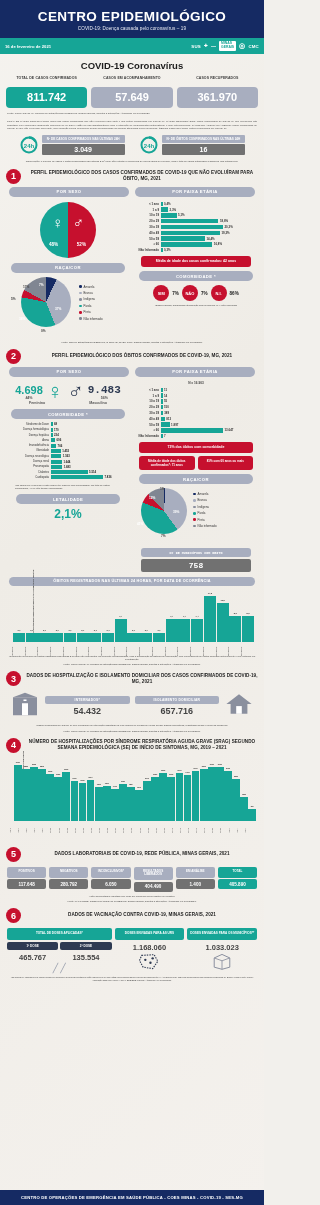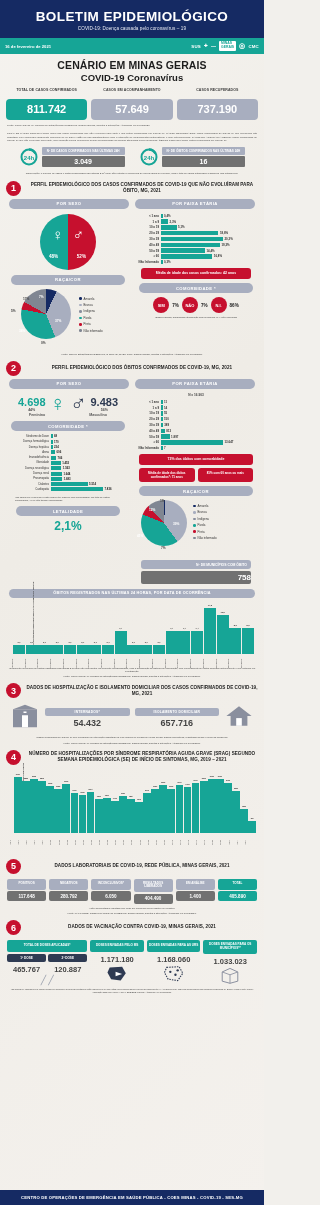--- a/index.html
+++ b/index.html
@@ -108,41 +108,41 @@
           justify-content:center; }
   .cpct { font-size:4.6px; font-weight:bold; color:#222; }
 
   .note { font-size:2.4px; color:#444; padding:3px 8px 0; line-height:1.4; }
   .src  { font-size:2.4px; color:#444; padding:2px 8px 0; text-align:center; }
 
   
   .sexnum { display:flex; align-items:center; justify-content:center; gap:4px;
             padding:3px 0 0; }
   .bign { font-size:11px; font-weight:bold; }
-  .tealT { color:#16a596; } .navyT { color:#2e3a52; }
+  .tealT { color:#16a596; } .navyT { color:#2e3a52;font-family:Liberation Mono, monospace; }
   .pctsm { font-size:3.6px; font-weight:bold; color:#555; }
   .icoF { font-size:22px; color:#16a596; line-height:.9; }
   .icoM { font-size:22px; color:#2e3a52; line-height:.9; }
 
   .nlabel { text-align:center; font-size:3.2px; font-weight:bold; color:#444;
             padding-top:2px; }
 
   .cbar { display:flex; align-items:center; margin-bottom:1.3px; }
   .cbar .cl { width:44px; text-align:right; font-size:2.7px; color:#333;
               padding-right:2px; flex-shrink:0; }
   .cbar .cb { height:4px; background:#16a596; }
   .cbar .cv { font-size:2.8px; font-weight:bold; color:#222; padding-left:1.5px; }
 
   .leth { background:#a8aebf; color:#fff; font-size:4.2px; font-weight:bold;
           text-align:center; padding:2.5px 0; border-radius:6px; margin:4px 9px 0;
           letter-spacing:.4px;}
   .lethv { text-align:center; font-size:12px; font-weight:bold; color:#16a596;
            padding:3px 0 0;}
 
-  .munibox { text-align:right; }
+  .munibox { text-align:center;font-family:Liberation Mono, monospace; }
   .munibox .mt { background:#a8aebf; color:#fff; font-size:3.4px; font-weight:bold;
                  padding:2.5px 4px; border-radius:3px; }
   .munibox .mv { background:#717171; color:#fff; font-size:8px; font-weight:bold;
                  padding:2px 0; margin-top:1.5px; border-radius:2px; }
 
   
   .occtitle { background:#a8aebf; color:#fff; font-size:3.8px; font-weight:bold;
               text-align:center; padding:2.5px 0; border-radius:6px; margin:5px 9px 0;
               letter-spacing:.2px;}
   .occchart { position:relative; height:62px; margin:4px 10px 0 13px; }
@@ -202,56 +202,55 @@
   .ftr { position:absolute; bottom:0; left:0; right:0; background:#152a63;
          color:#fff; font-size:4.2px; font-weight:bold; text-align:center;
          padding:5px 0; letter-spacing:.2px; }
 </style>
 </head>
 <body>
 
 <div class="page">
 
   <div class="hdr">
-    <h1>BOLETIM EPIDEMIOLÓGICO</h1>
+    <h1>CENTRO EPIDEMIOLÓGICO</h1>
     <p>COVID-19: Doença causada pelo coronavírus – 19</p>
   </div>
 
   <div class="teal-bar">
     <div class="date">16 de fevereiro de 2021</div>
     <div class="logos">
       <span>SUS</span>
       <span class="cross">✚</span>
       <span style="color:#fff;font-size:5px;">—</span>
       <div class="mg-box">
         <div>MINAS</div>
         <div>GERAIS</div>
       </div>
       <span style="color:#fff;font-size:7px;">◎</span>
       <span class="cmc">CMC</span>
     </div>
   </div>
 
   <div class="scen">
-    <h2>CENÁRIO EM MINAS GERAIS</h2>
     <h3>COVID-19 Coronavírus</h3>
   </div>
 
   <div class="cards">
     <div class="card">
       <div class="lab">TOTAL DE CASOS CONFIRMADOS</div>
       <div class="val v-teal">811.742</div>
     </div>
     <div class="card">
       <div class="lab">CASOS EM ACOMPANHAMENTO</div>
       <div class="val v-gray">57.649</div>
     </div>
     <div class="card">
       <div class="lab">CASOS RECUPERADOS</div>
-      <div class="val v-gray">737.190</div>
+      <div class="val v-gray">361.970</div>
     </div>
   </div>
 
   <div class="fine">Fonte: Painel COVID-19 MG/Sala de Situação/SubVS/SES/MG. Dados parciais, sujeitos a alterações. Atualizado em 16/02/2021.</div>
   <div class="fine">TOTAL DE CASOS CONFIRMADOS: soma dos casos confirmados que não evoluíram para óbito e dos óbitos confirmados por COVID-19. CASOS RECUPERADOS: casos confirmados de COVID-19 que receberam alta hospitalar e/ou cumpriram isolamento domiciliar de 10 dias e estão há 72h assintomáticos (sem a utilização de medicamentos sintomáticos) e sem intercorrências. CASOS EM ACOMPANHAMENTO: casos confirmados de COVID-19 que não evoluíram para óbito, cuja condição clínica permanece sendo acompanhada na agenda atualizada pelos municípios. ÓBITOS CONFIRMADOS: óbitos confirmados por COVID-19.</div>
 
   <div class="h24">
     <div class="h24grp">
       <div class="clockwrap">
         <svg viewBox="0 0 40 40">
@@ -880,35 +879,25 @@
   </div>
   <div class="vacrow">
     <div class="vcell" style="flex:1.5">
       <div class="vt">TOTAL DE DOSES APLICADAS*</div>
       <div class="dosesplit">
         <div>1ª DOSE</div>
         <div>2ª DOSE</div>
       </div>
       <div class="vnums">
         <div>465.767</div>
-        <div>120.887</div>
+        <div>135.554</div>
       </div>
       <div class="vicons">
         <span style="font-size:9px;color:#9aa0ad;">╱</span>
         <span style="font-size:9px;color:#9aa0ad;">╱</span>
-      </div>
-    </div>
-    <div class="vcell">
-      <div class="vt">DOSES ENVIADAS PELO MS</div>
-      <div class="vv">1.171.180</div>
-      <div class="vicons">
-        <svg viewBox="0 0 30 24" width="22" height="18">
-            <path d="M5 3 L22 2 L27 11 L20 21 L7 19 L2 10 Z" fill="#2e3a52"></path>
-            <path d="M13 9 L22 12 L13 15 Z" fill="#fff"></path>
-          </svg>
       </div>
     </div>
     <div class="vcell">
       <div class="vt">DOSES ENVIADAS PARA AS URS</div>
       <div class="vv">1.168.060</div>
       <div class="vicons">
         <svg viewBox="0 0 30 24" width="22" height="18">
             <path d="M5 3 L22 2 L27 11 L20 21 L7 19 L2 10 Z" fill="none" stroke="#2e3a52" stroke-width="1.5" stroke-dasharray="2 1.5"></path>
             <circle cx="10" cy="9" r="1.6" fill="#2e3a52"></circle>
             <circle cx="17" cy="13" r="1.6" fill="#2e3a52"></circle>

